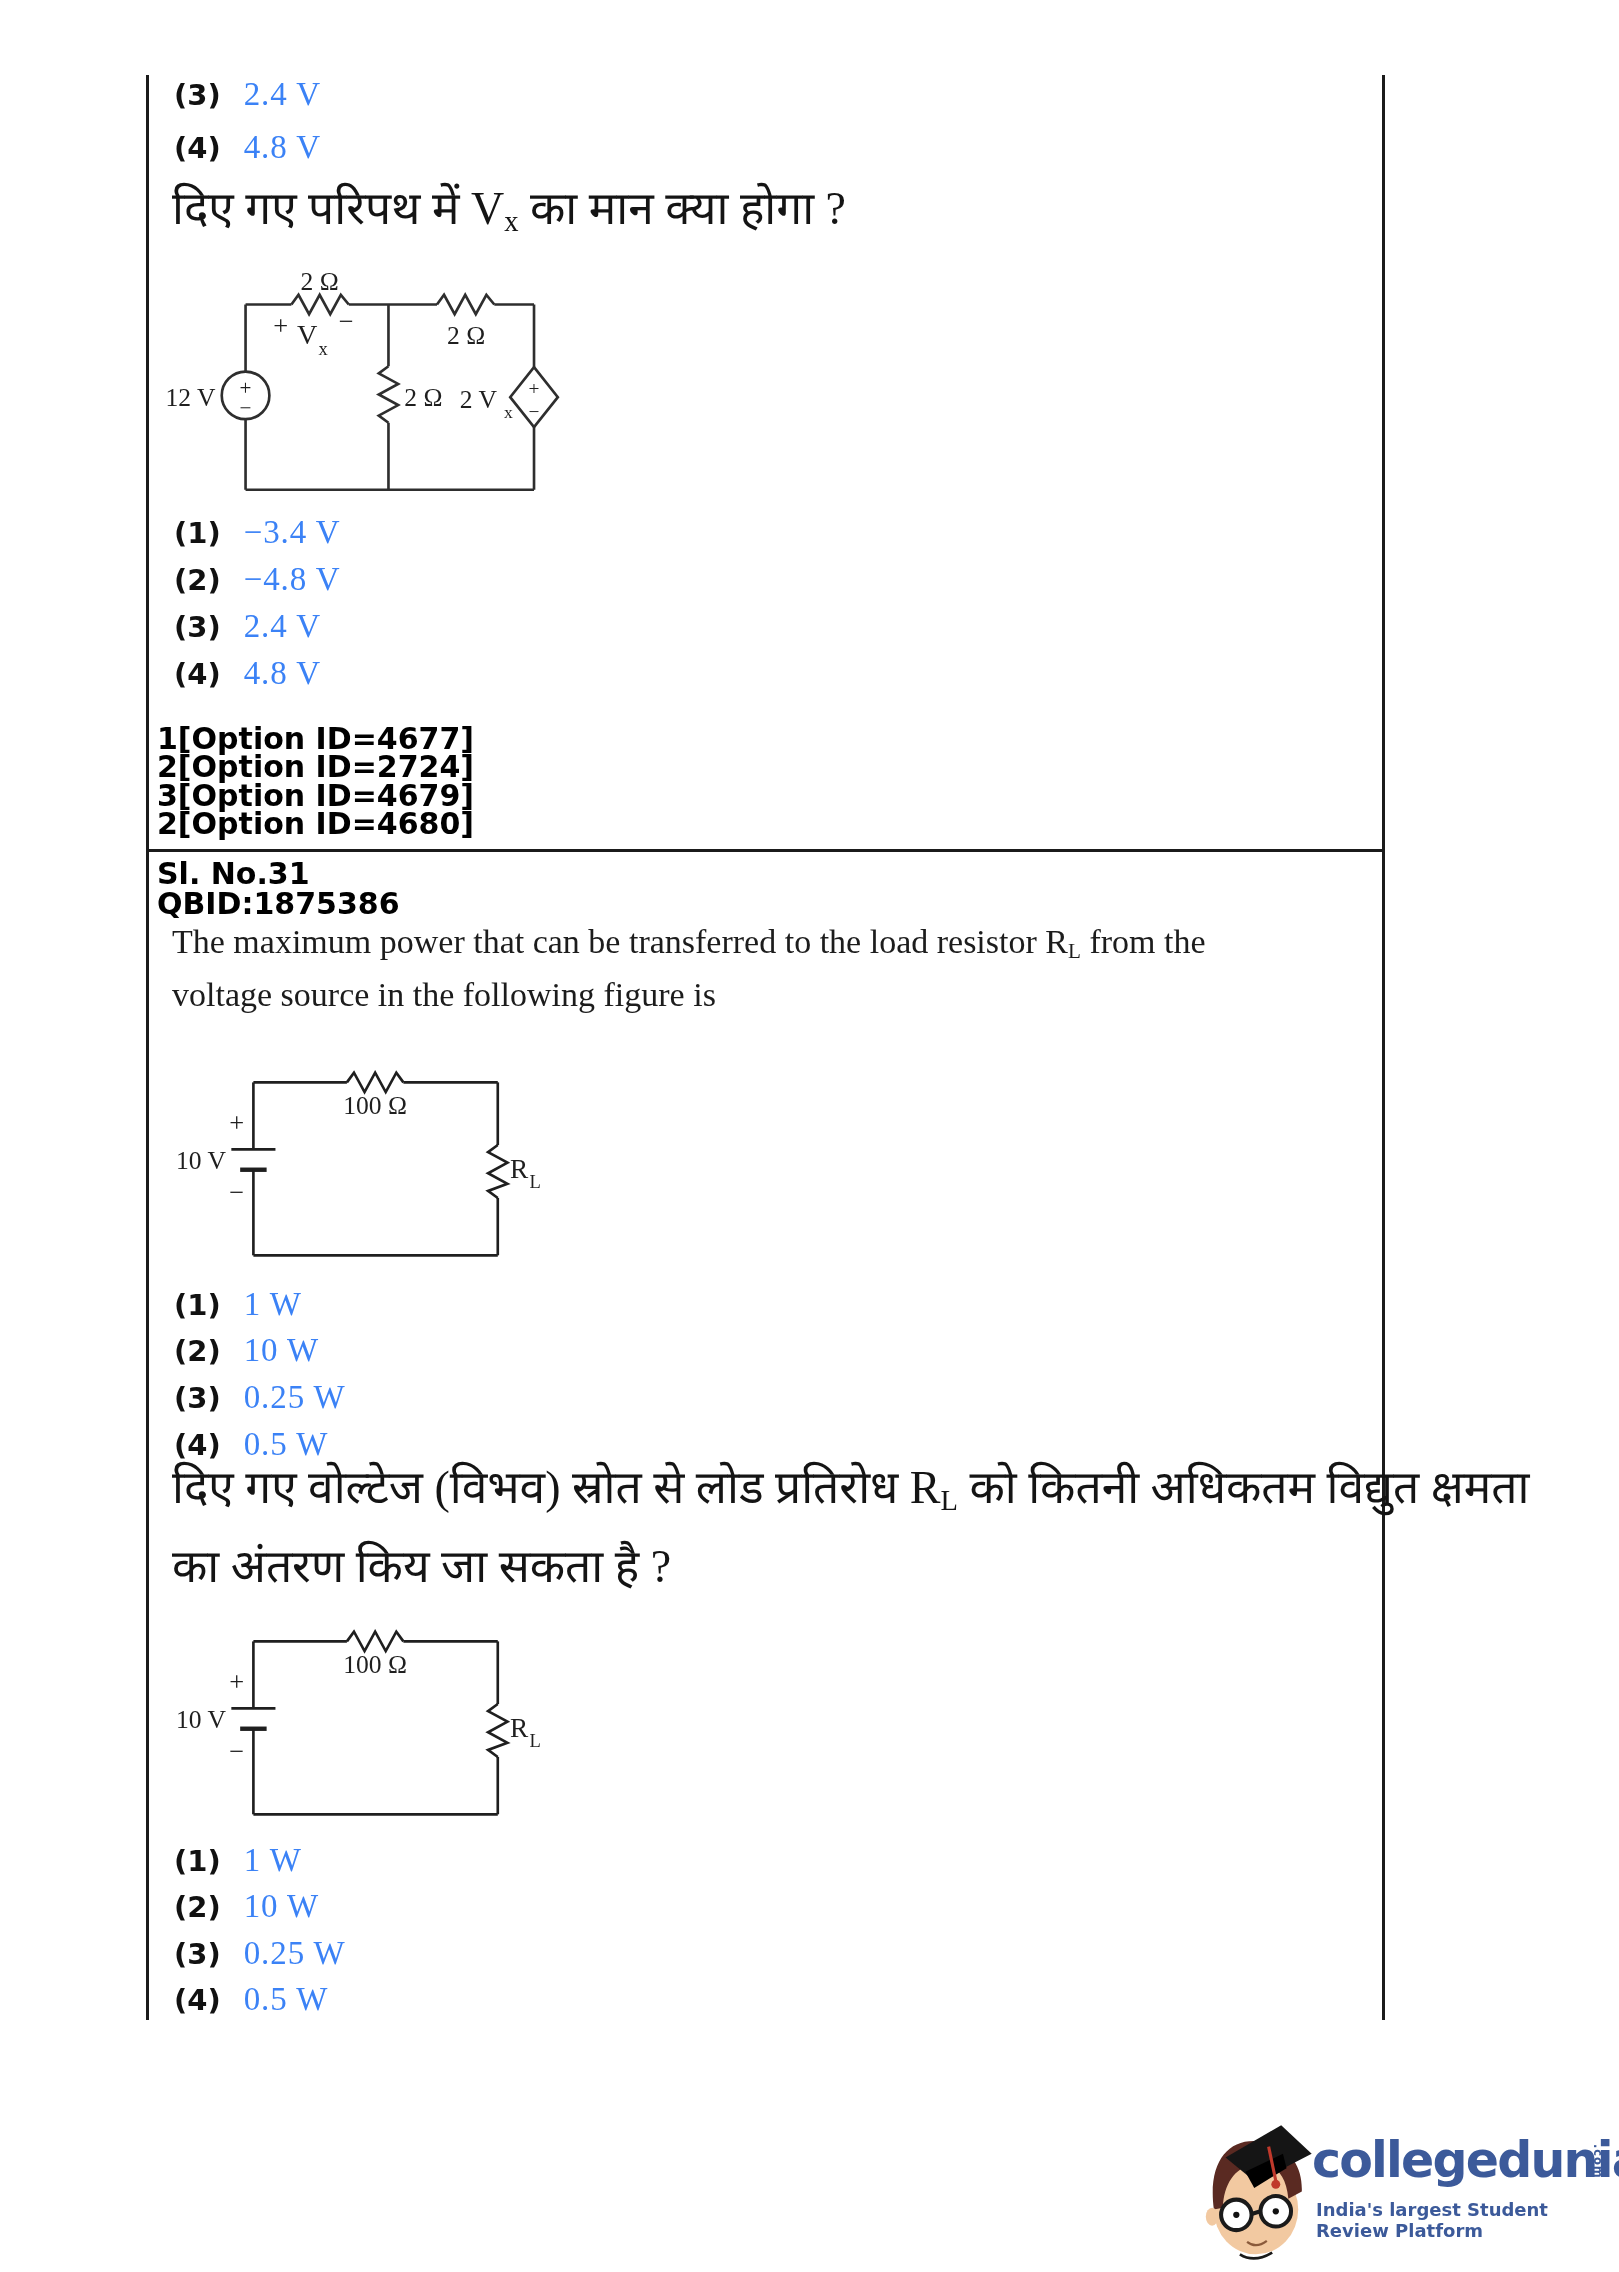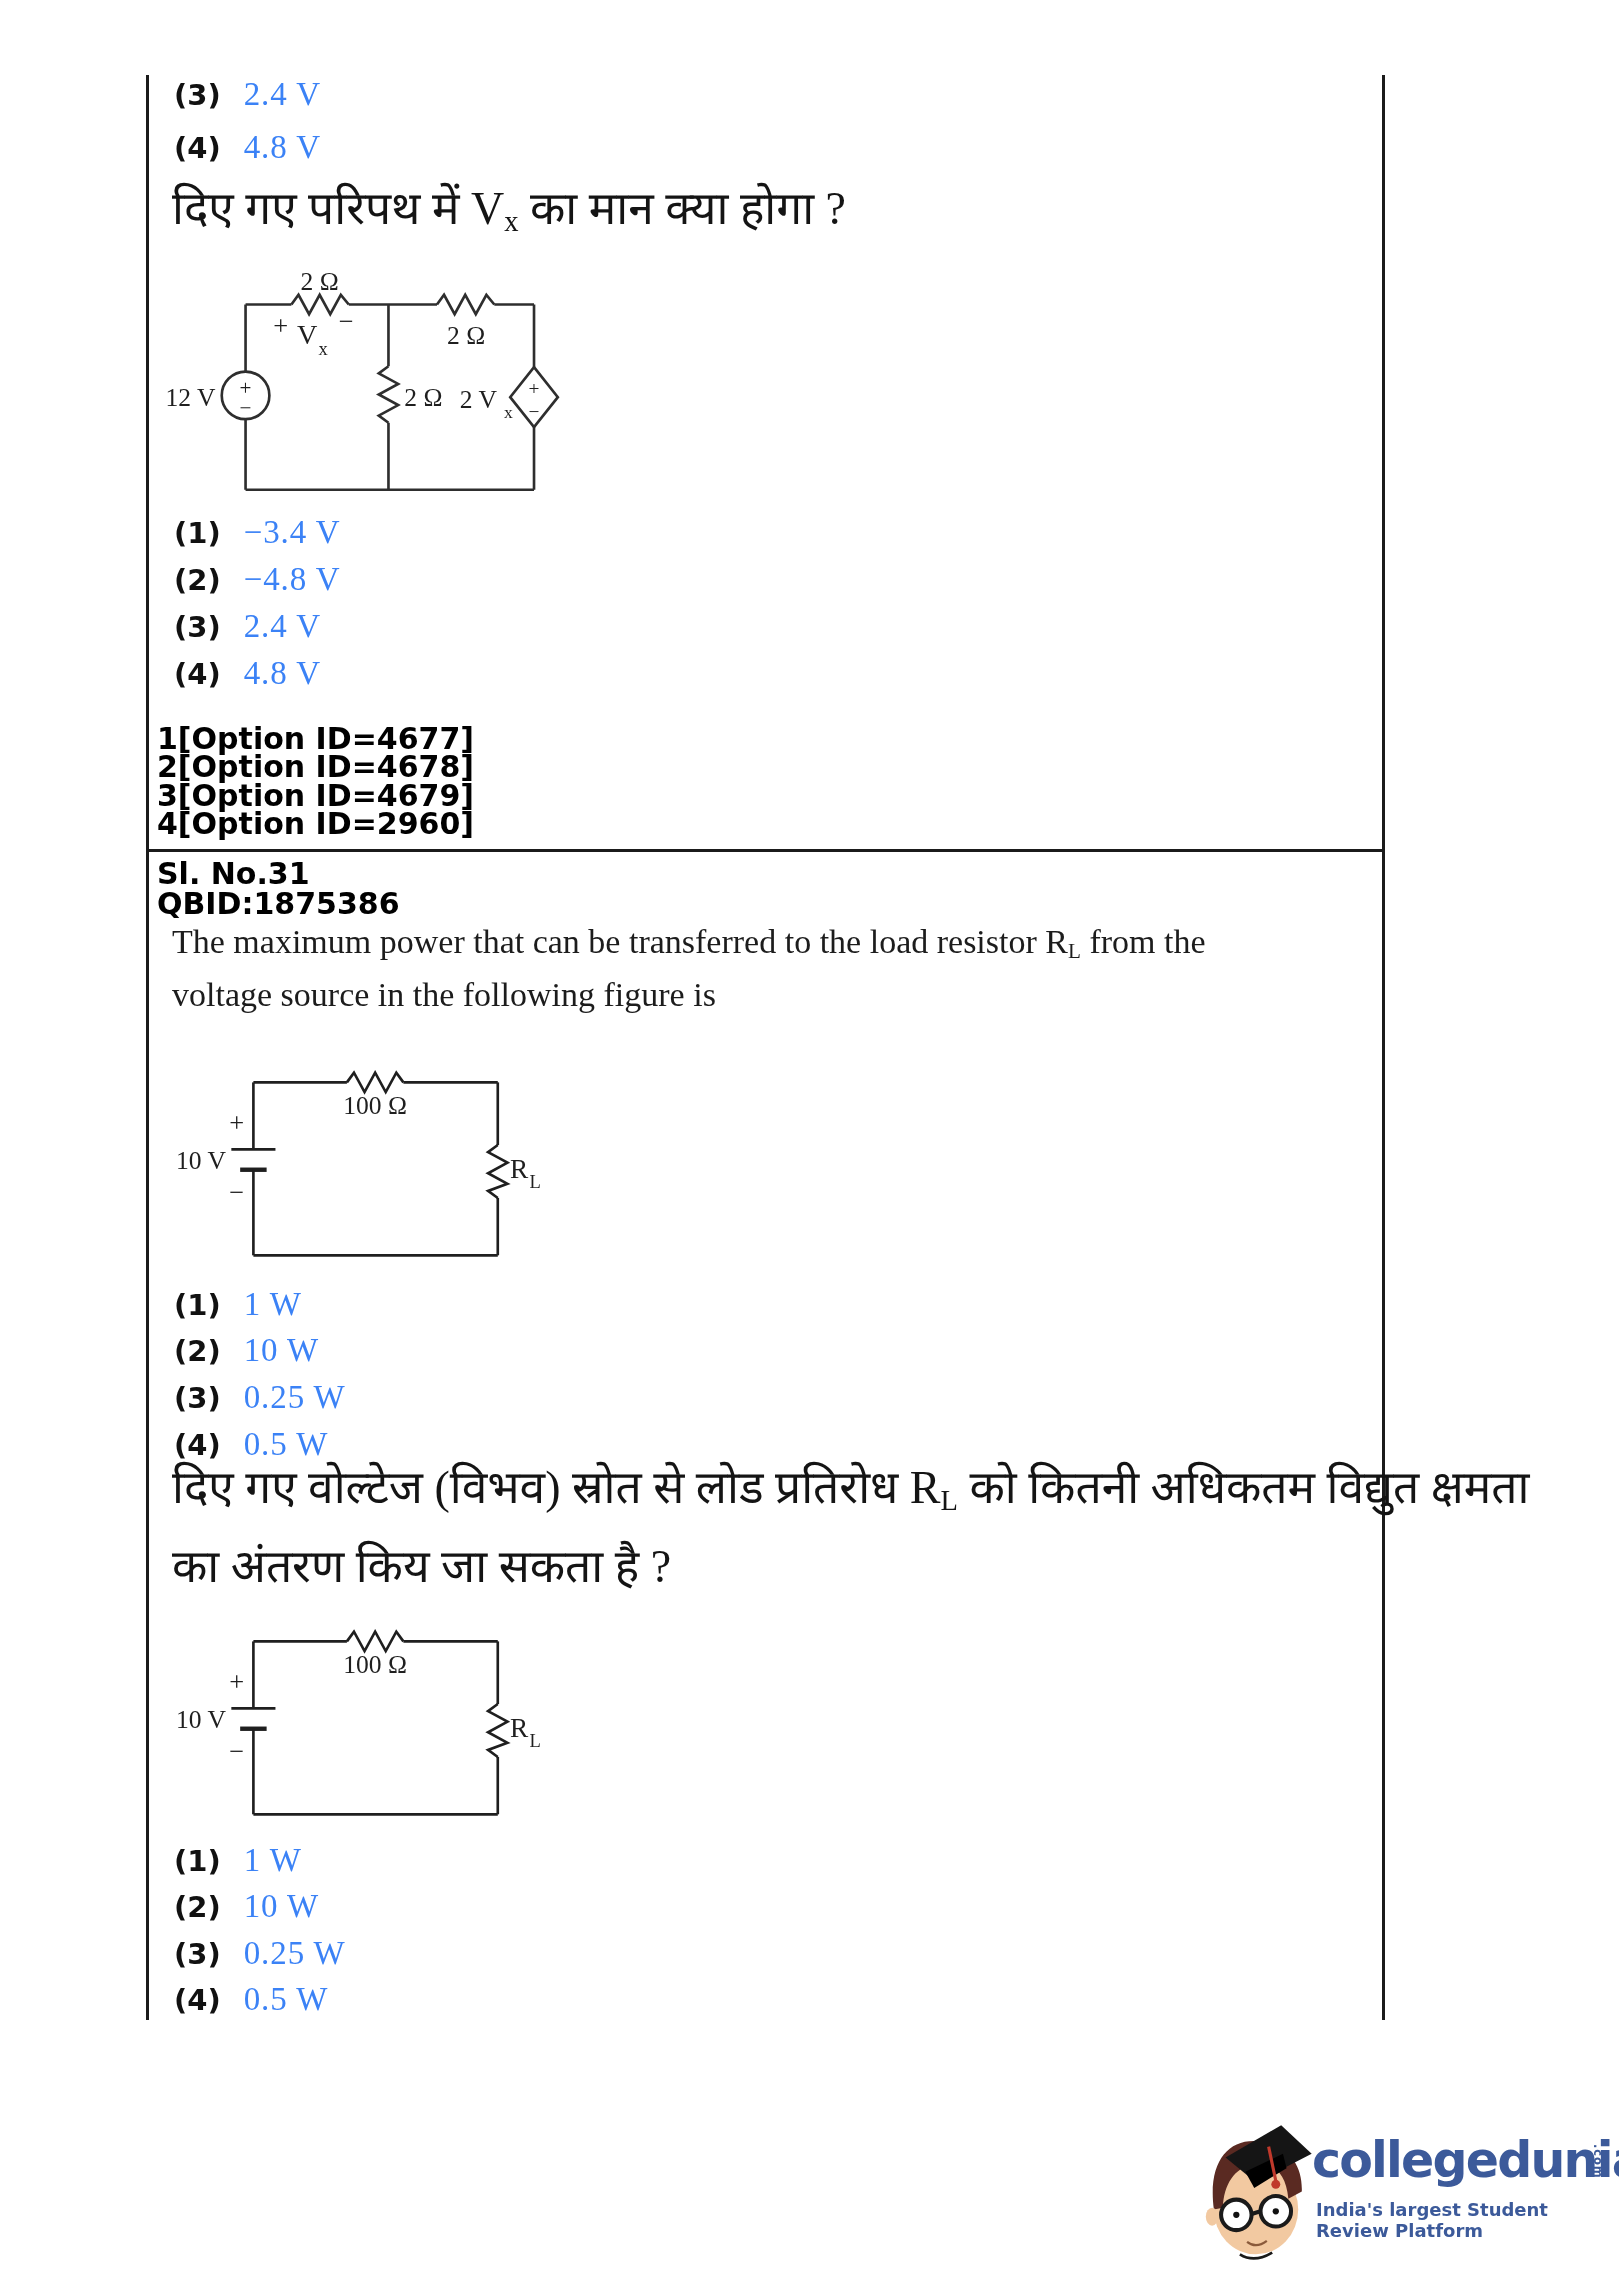--- a/index.html
+++ b/index.html
@@ -94,23 +94,23 @@
 <div class="row" style="top:608px">
   <span class="optnum">(3)</span>
   <span class="optval">2.4 V</span>
 </div>
 <div class="row" style="top:655px">
   <span class="optnum">(4)</span>
   <span class="optval">4.8 V</span>
 </div>
 
 <div class="optid" style="top:725px">1[Option ID=4677]</div>
-<div class="optid" style="top:753px">2[Option ID=4678]</div>
+<div class="optid" style="top:753px">2[Option ID=2724]</div>
 <div class="optid" style="top:782px">3[Option ID=4679]</div>
-<div class="optid" style="top:810px">4[Option ID=2960]</div>
+<div class="optid" style="top:810px">2[Option ID=4680]</div>
 
 <div class="meta" style="top:856px">Sl. No.31</div>
 <div class="meta" style="top:886px">QBID:1875386</div>
 
 <div class="eng" style="top:923px">
   <span>The maximum power that can be transferred to the load resistor R</span><span class="sub">L</span><span> from the</span>
 </div>
 <div class="eng" style="top:976px">voltage source in the following figure is</div>
 
 <svg class="circuit" style="left:159px;top:1070px" width="397" height="203" viewBox="0 0 450 230">

